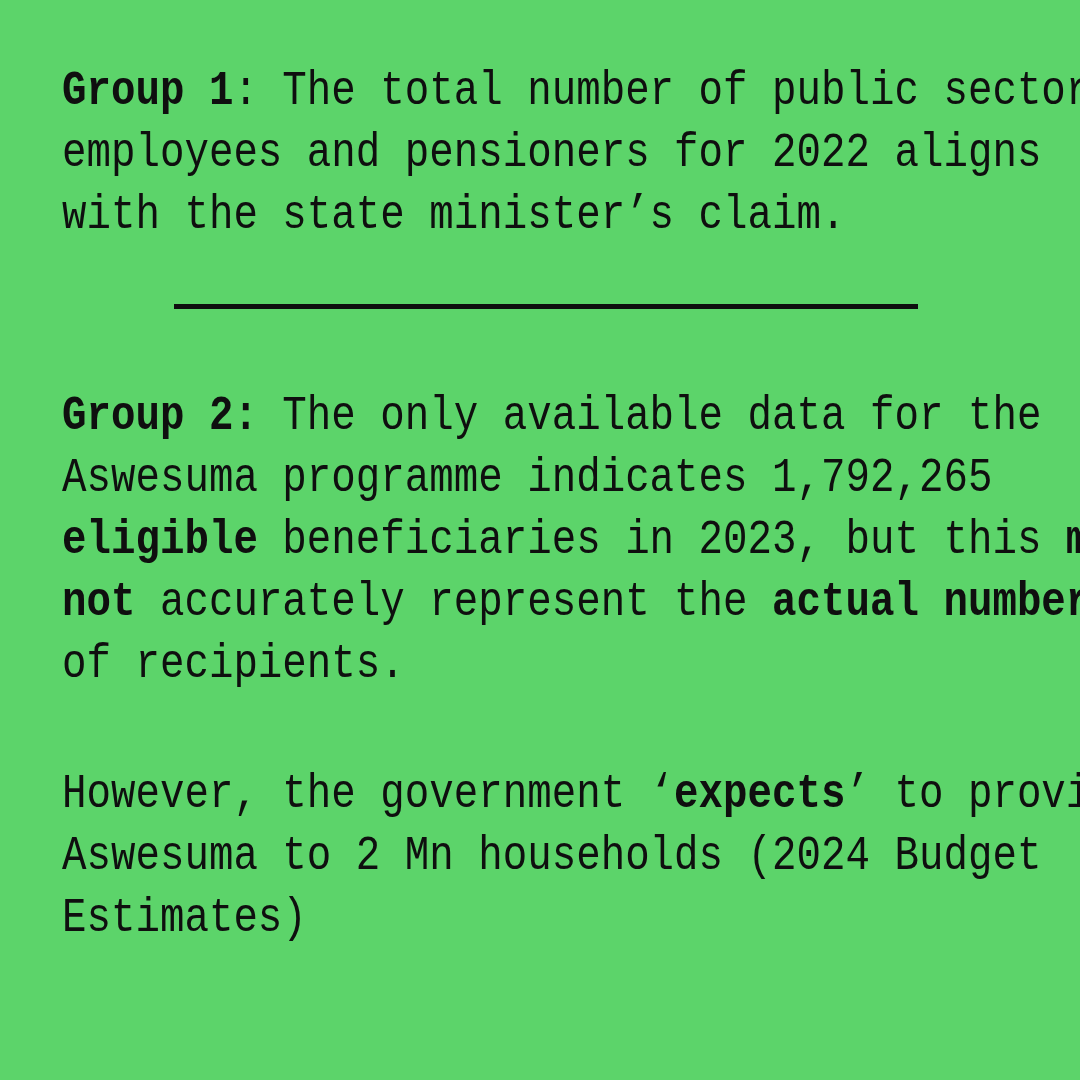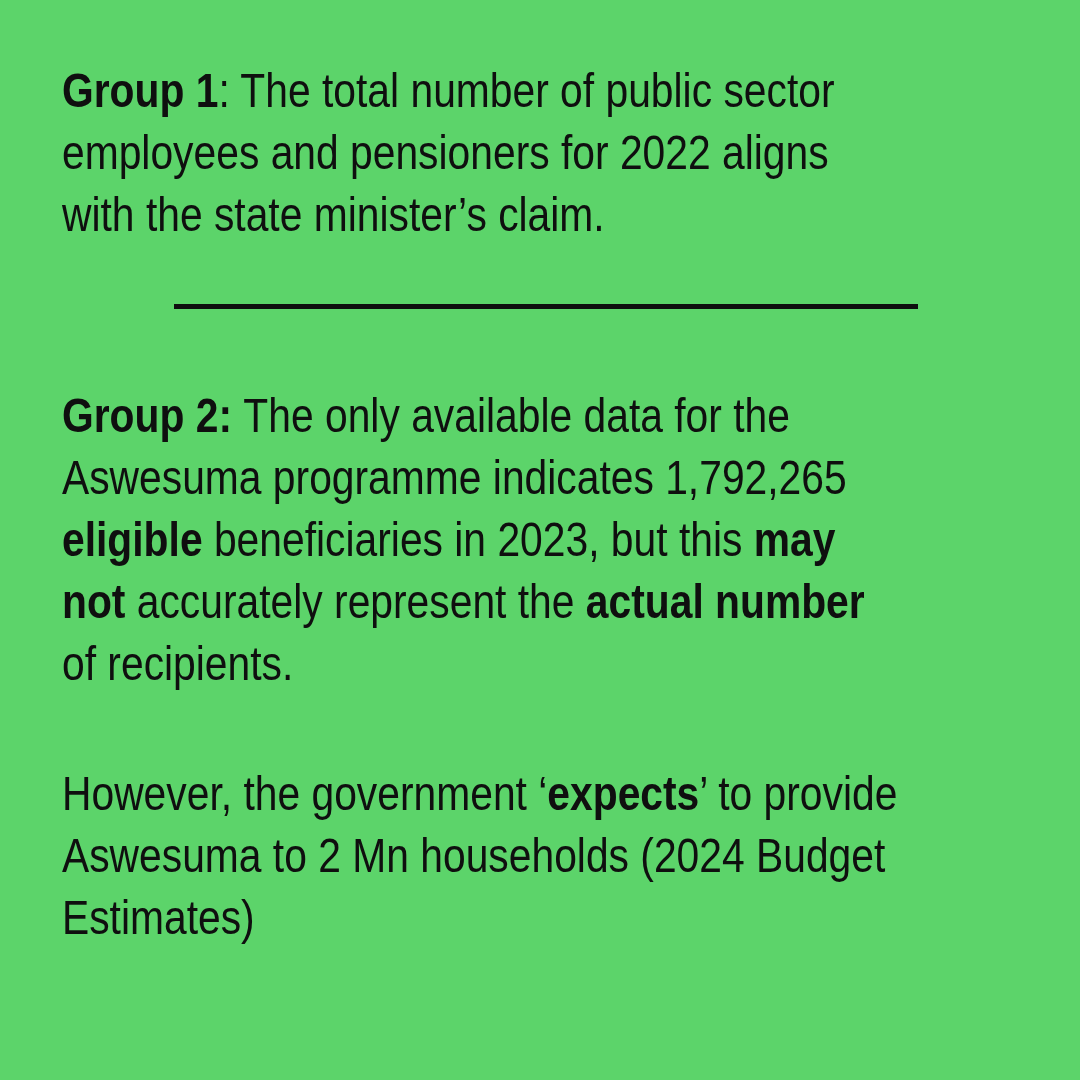--- a/index.html
+++ b/index.html
@@ -5,20 +5,21 @@
   * { margin: 0; padding: 0; box-sizing: border-box; }
   html, body {
     width: 1080px; height: 1080px;
     font-family: "Liberation Sans", "DejaVu Sans", sans-serif;
   }
   .canvas {
     position: relative;
     width: 1080px; height: 1080px;
     overflow: hidden;
     background: #5cd46a;
+    font-family: Liberation Mono, monospace;
   }
   .content {
     position: absolute;
     left: 62px; top: 0;
     width: 1260px; height: 1080px;
     transform: scaleX(0.85);
     transform-origin: left top;
     color: #0f0f0f;
   }
   .para {

